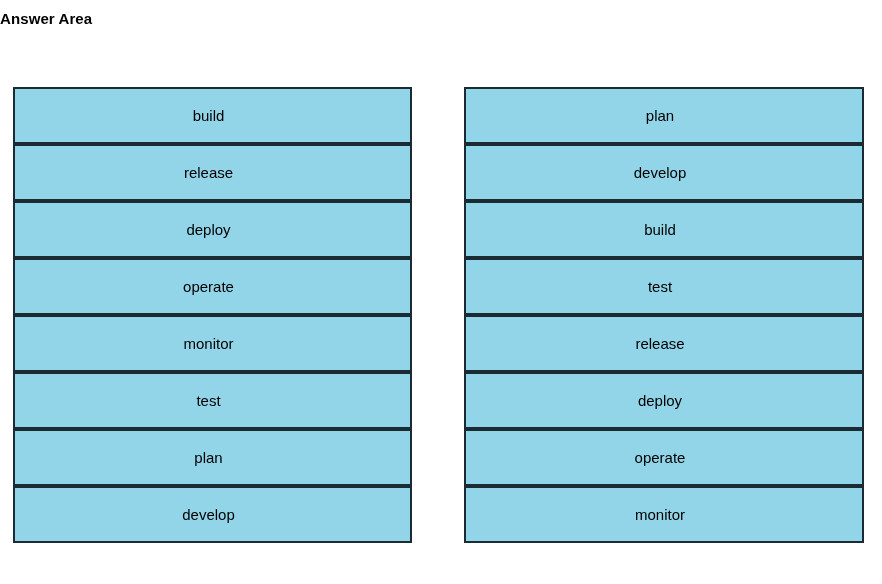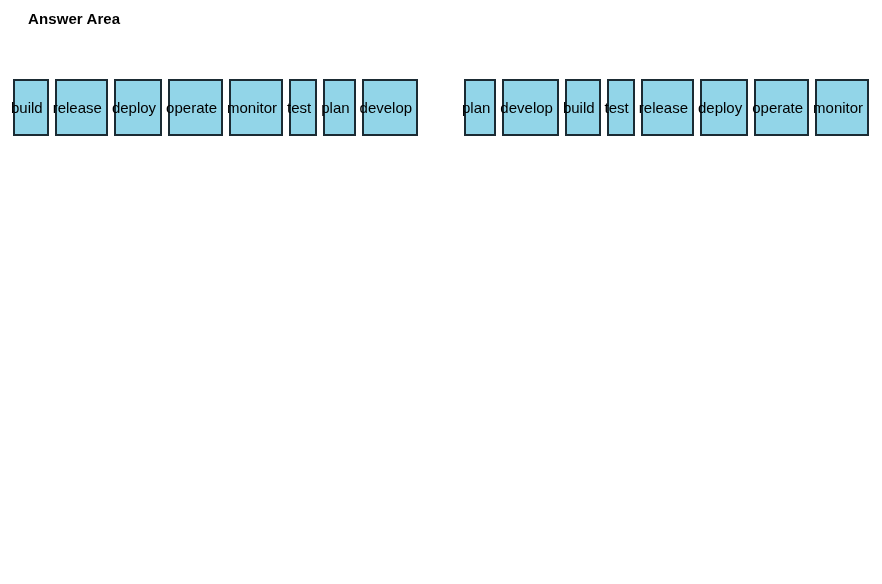--- a/index.html
+++ b/index.html
@@ -11,43 +11,43 @@
     width: 882px;
     height: 584px;
     position: relative;
     overflow: hidden;
     font-family: "Liberation Sans", sans-serif;
     -webkit-font-smoothing: antialiased;
   }
 
   #page-title {
     position: absolute;
-    left: 28px;
+    left: 0;
     top: 9px;
     font-size: 15px;
     font-weight: bold;
     color: #000000;
     letter-spacing: 0.1px;
     line-height: 20px;
   }
 
   #answer-area {
     position: absolute;
     left: 0;
     top: 71px;
     width: 882px;
     height: 500px;
   }
 
   .option-column {
     position: absolute;
-    top: 8px;
+    top: 16px;
     display: flex;
-    flex-direction: row;
-    gap: 6px;
+    flex-direction: column;
+    gap: 0;
   }
 
   #option-column-left  { left: 13px;  width: 399px; }
   #option-column-right { left: 464px; width: 400px; }
 
   .option-box {
     box-sizing: border-box;
     height: 57px;
     background: #92d5e8;
     border: 2px solid #1b2b33;

